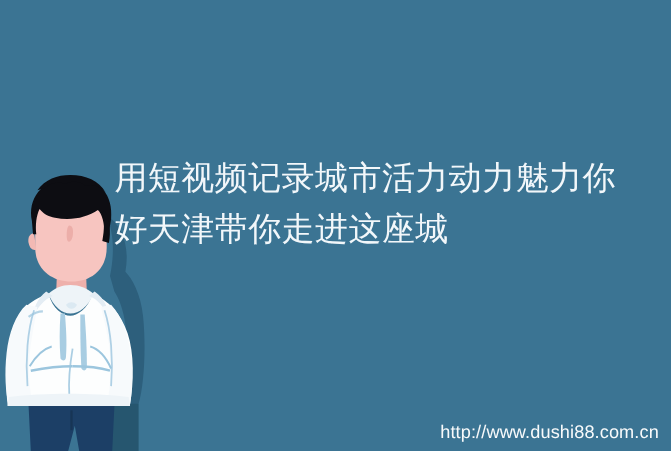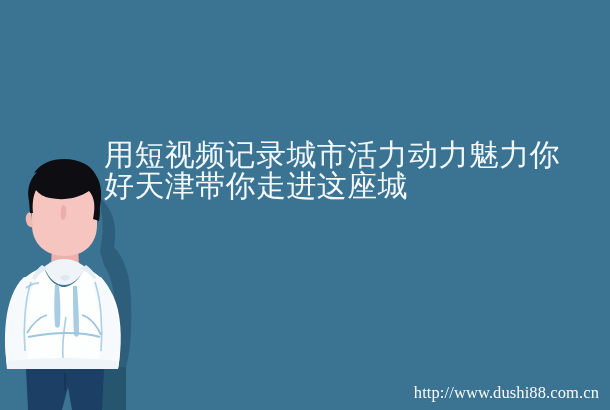--- a/index.html
+++ b/index.html
@@ -17,38 +17,38 @@
   }
 
   
   #headline {
     position: absolute;
     left: 104px;
     top: 140px;
     width: 486px;
     color: #f2f7fa;
     font-size: 30px;
-    line-height: 31px;
+    line-height: 46px;
     letter-spacing: 0.4px;
     font-weight: 400;
     white-space: normal;
     word-break: break-all;
     text-rendering: geometricPrecision;
   }
 
   
   #watermark {
     position: absolute;
     right: 11px;
     bottom: 7px;
     color: #ffffff;
     font-size: 16.5px;
     letter-spacing: 0.1px;
     opacity: 0.97;
-    font-family: Liberation Serif, serif;
+    font-family: Liberation Sans, sans-serif;
   }
 
   
   #person {
     position: absolute;
     left: 0px;
     top: 155px;
     width: 150px;
     height: 255px;
   }

